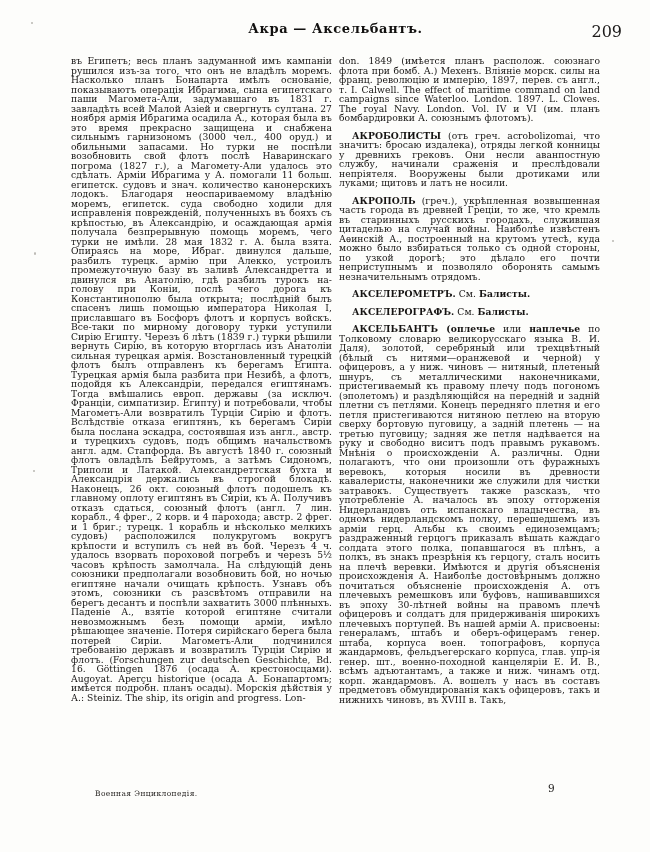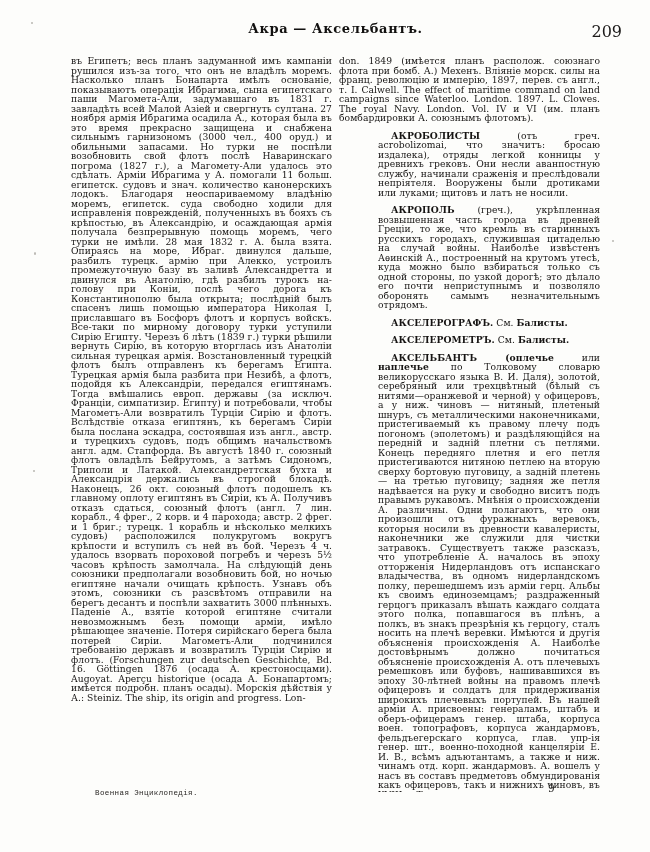--- a/index.html
+++ b/index.html
@@ -52,32 +52,30 @@
     text-align: justify;
     letter-spacing: 0.05px;
   }
   .col p {
     margin: 0;
     padding: 0;
   }
   .col p.entry {
     margin-top: 8px;
     text-indent: 13px;
-    margin-left: 39px;
   }
   .b { font-weight: bold; }
   .i { }
   .footer-signature {
     position: absolute;
     left: 95px;
     top: 789px;
     font-size: 7.5px;
     letter-spacing: 0.4px;
     color: #2a2725;
-    font-family: Liberation Mono, monospace;
   }
   .sheet-number {
     position: absolute;
     left: 548px;
     top: 782px;
     font-size: 10.5px;
     color: #1c1a19;
   }
   .speck {
     position: absolute;
@@ -96,22 +94,22 @@
   </div>
 
   <div class="cols">
     <div class="col" id="col-left">
         <p><span>въ Египетъ; весь планъ задуманной имъ кампаніи рушился изъ-за того, что онъ не владѣлъ моремъ. Насколько планъ Бонапарта имѣлъ основаніе, показываютъ операція Ибрагима, сына египетскаго паши Магомета-Али, задумавшаго въ 1831 г. завладѣть всей Малой Азіей и свергнуть султана. 27 ноября армія Ибрагима осадила А., которая была въ это время прекрасно защищена и снабжена сильнымъ гарнизономъ (3000 чел., 400 оруд.) и обильными запасами. Но турки не поспѣли возобновить свой флотъ послѣ Наваринскаго погрома (1827 г.), а Магомету-Али удалось это сдѣлать. Арміи Ибрагима у А. помогали 11 больш. египетск. судовъ и знач. количество канонерскихъ лодокъ. Благодаря неоспариваемому владѣнію моремъ, египетск. суда свободно ходили для исправленія поврежденій, полученныхъ въ бояхъ съ крѣпостью, въ Александрію, и осаждающая армія получала безпрерывную помощь моремъ, чего турки не имѣли. 28 мая 1832 г. А. была взята. Опираясь на море, Ибраг. двинулся дальше, разбилъ турецк. армію при Алекко, устроилъ промежуточную базу въ заливѣ Александретта и двинулся въ Анатолію, гдѣ разбилъ турокъ на-голову при Коніи, послѣ чего дорога къ Константинополю была открыта; послѣдній былъ спасенъ лишь помощью императора Николая I, приславшаго въ Босфоръ флотъ и корпусъ войскъ. Все-таки по мирному договору турки уступили Сирію Египту. Черезъ 6 лѣтъ (1839 г.) турки рѣшили вернуть Сирію, въ которую вторглась изъ Анатоліи сильная турецкая армія. Возстановленный турецкій флотъ былъ отправленъ къ берегамъ Египта. Турецкая армія была разбита при Незибѣ, а флотъ, подойдя къ Александріи, передался египтянамъ. Тогда вмѣшались европ. державы (за исключ. Франціи, симпатизир. Египту) и потребовали, чтобы Магометъ-Али возвратилъ Турціи Сирію и флотъ. Вслѣдствіе отказа египтянъ, къ берегамъ Сиріи была послана эскадра, состоявшая изъ англ., австр. и турецкихъ судовъ, подъ общимъ начальствомъ англ. адм. Стапфорда. Въ августѣ 1840 г. союзный флотъ овладѣлъ Бейрутомъ, а затѣмъ Сидономъ, Триполи и Латакой. Александреттская бухта и Александрія держались въ строгой блокадѣ. Наконецъ, 26 окт. союзный флотъ подошелъ къ главному оплоту египтянъ въ Сиріи, къ А. Получивъ отказъ сдаться, союзный флотъ (англ. 7 лин. корабл., 4 фрег., 2 корв. и 4 парохода; австр. 2 фрег. и 1 бриг.; турецк. 1 корабль и нѣсколько мелкихъ судовъ) расположился полукругомъ вокругъ крѣпости и вступилъ съ ней въ бой. Черезъ 4 ч. удалось взорвать пороховой погребъ и черезъ 5½ часовъ крѣпость замолчала. На слѣдующій день союзники предполагали возобновить бой, но ночью египтяне начали очищать крѣпость. Узнавъ объ этомъ, союзники съ разсвѣтомъ отправили на берегъ десантъ и поспѣли захватить 3000 плѣнныхъ. Паденіе А., взятіе которой египтяне считали невозможнымъ безъ помощи арміи, имѣло рѣшающее значеніе. Потеря сирійскаго берега была потерей Сиріи. Магометъ-Али подчинился требованію державъ и возвратилъ Турціи Сирію и флотъ. (Forschungen zur deutschen Geschichte, Bd. 16. Göttingen 1876 (осада А. крестоносцами). </span><span class="i">Augoyat.</span><span> Aperçu historique (осада А. Бонапартомъ; имѣется подробн. планъ осады). Морскія дѣйствія у А.: </span><span class="i">Steiniz.</span><span> The ship, its origin and progress. Lon-</span></p>
       </div>
     <div class="col" id="col-right">
         <p><span>don. 1849 (имѣется планъ располож. союзнаго флота при бомб. А.) </span><span class="i">Мехенъ.</span><span> Вліяніе морск. силы на франц. революцію и имперію, 1897, перев. съ англ., т. I. </span><span class="i">Calwell.</span><span> The effect of maritime command on land campaigns since Waterloo. London. 1897. </span><span class="i">L. Clowes.</span><span> The royal Navy. London. Vol. IV и VI (им. планъ бомбардировки А. союзнымъ флотомъ).</span></p>
         <p class="entry"><span class="b">АКРОБОЛИСТЫ</span><span> (отъ греч. acrobolizomai, что значитъ: бросаю издалека), отряды легкой конницы у древнихъ грековъ. Они несли аванпостную службу, начинали сраженія и преслѣдовали непріятеля. Вооружены были дротиками или луками; щитовъ и латъ не носили.</span></p>
         <p class="entry"><span class="b">АКРОПОЛЬ</span><span> (греч.), укрѣпленная возвышенная часть города въ древней Греціи, то же, что </span><span class="i">кремль</span><span> въ старинныхъ русскихъ городахъ, служившая цитаделью на случай войны. Наиболѣе извѣстенъ Аѳинскій А., построенный на крутомъ утесѣ, куда можно было взбираться только съ одной стороны, по узкой дорогѣ; это дѣлало его почти неприступнымъ и позволяло оборонять самымъ незначительнымъ отрядомъ.</span></p>
+        <p class="entry"><span class="b">АКСЕЛЕРОМЕТРЪ.</span><span> См. </span><span class="b">Балисты.</span></p>
         <p class="entry"><span class="b">АКСЕЛЕРОГРАФЪ.</span><span> См. </span><span class="b">Балисты.</span></p>
-        <p class="entry"><span class="b">АКСЕЛЕРОМЕТРЪ.</span><span> См. </span><span class="b">Балисты.</span></p>
         <p class="entry"><span class="b">АКСЕЛЬБАНТЪ (оплечье</span><span> или </span><span class="b">наплечье</span><span> по Толковому словарю великорусскаго языка В. И. Даля), золотой, серебряный или трехцвѣтный (бѣлый съ нитями—оранжевой и черной) у офицеровъ, а у ниж. чиновъ — нитяный, плетеный шнуръ, съ металлическими наконечниками, пристегиваемый къ правому плечу подъ погономъ (эполетомъ) и раздѣляющійся на передній и задній плетни съ петлями. Конецъ передняго плетня и его петля пристегиваются нитяною петлею на вторую сверху бортовую пуговицу, а задній плетень — на третью пуговицу; задняя же петля надѣвается на руку и свободно виситъ подъ правымъ рукавомъ. Мнѣнія о происхожденіи А. различны. Одни полагаютъ, что они произошли отъ фуражныхъ веревокъ, которыя носили въ древности кавалеристы, наконечники же служили для чистки затравокъ. Существуетъ также разсказъ, что употребленіе А. началось въ эпоху отторженія Нидерландовъ отъ испанскаго владычества, въ одномъ нидерландскомъ полку, перешедшемъ изъ арміи герц. Альбы къ своимъ единоземцамъ; раздраженный герцогъ приказалъ вѣшать каждаго солдата этого полка, попавшагося въ плѣнъ, а полкъ, въ знакъ презрѣнія къ герцогу, сталъ носить на плечѣ веревки. Имѣются и другія объясненія происхожденія А. Наиболѣе достовѣрнымъ должно почитаться объясненіе происхожденія А. отъ плечевыхъ ремешковъ или буфовъ, нашивавшихся въ эпоху 30-лѣтней войны на правомъ плечѣ офицеровъ и солдатъ для придерживанія широкихъ плечевыхъ портупей. Въ нашей арміи А. присвоены: генераламъ, штабъ и оберъ-офицерамъ генер. штаба, корпуса воен. топографовъ, корпуса жандармовъ, фельдъегерскаго корпуса, глав. упр-ія генер. шт., военно-походной канцеляріи Е. И. В., всѣмъ адъютантамъ, а также и ниж. чинамъ отд. корп. жандармовъ. А. вошелъ у насъ въ составъ предметовъ обмундированія какъ офицеровъ, такъ и нижнихъ чиновъ, въ XVIII в. Такъ,</span></p>
       </div>
   </div>
 
   <div class="footer-signature">Военная Энциклопедія.</div>
 
   <div class="sheet-number">9</div>
 
   <div class="speck" style="left:31px; top:22px; width:2px; height:2px;"></div>
   <div class="speck" style="left:34px; top:252px; width:2px; height:3px;"></div>

